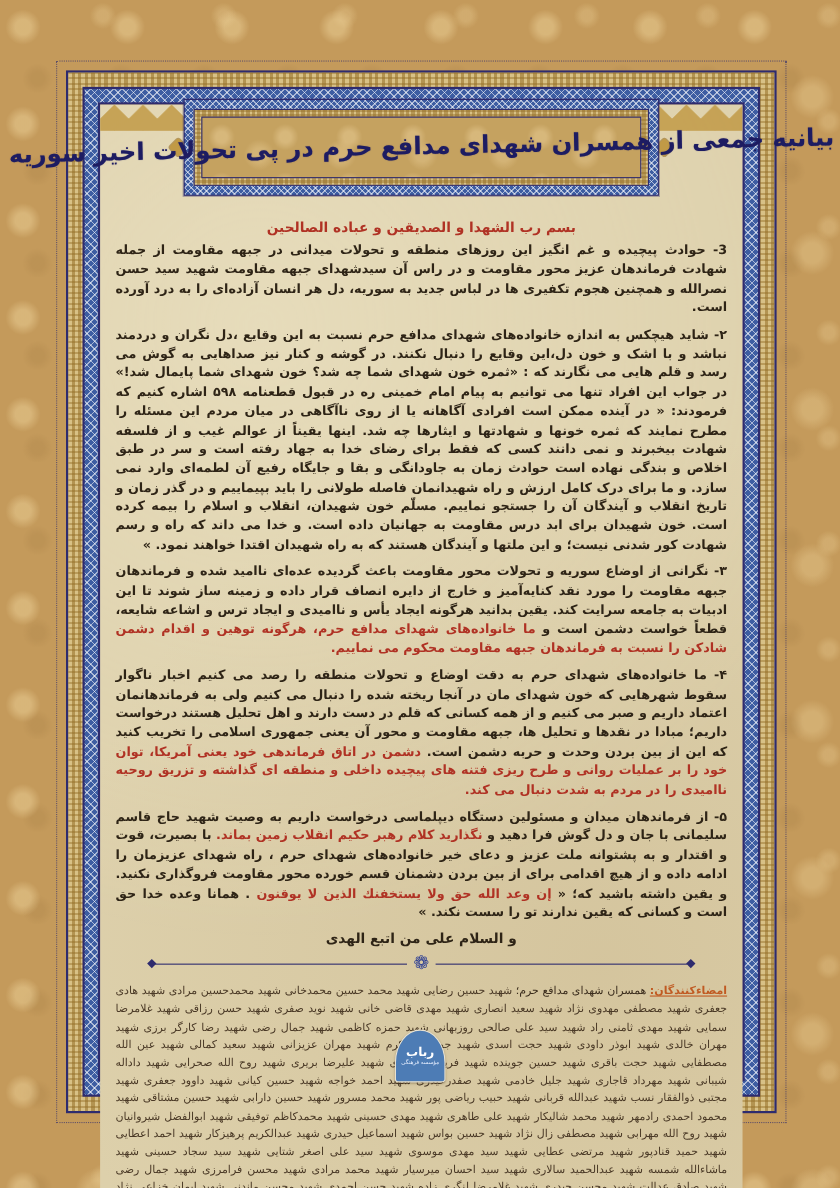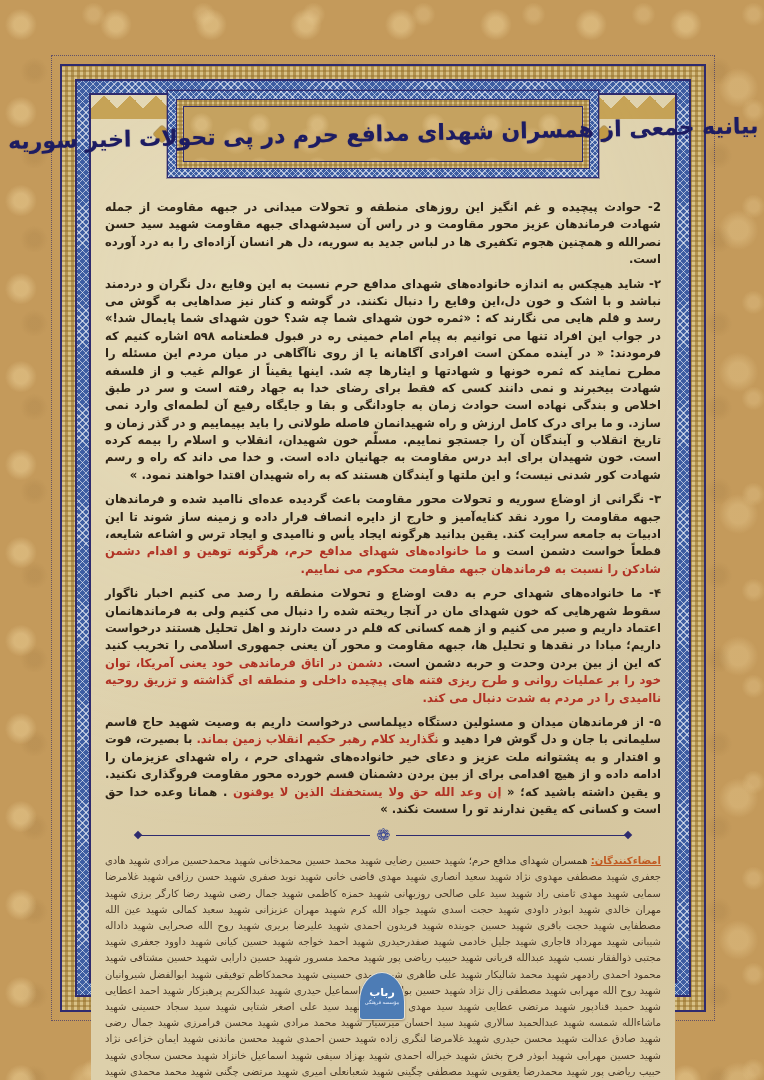--- a/index.html
+++ b/index.html
@@ -117,21 +117,21 @@
     color:#2e3f93;font-size:17px;line-height:1;margin:0 6px;flex:0 0 auto;
   }
   .signatories{
     font-size:10px;font-weight:normal;line-height:1.62;text-align:justify;color:#4a3926;
     margin:0;
   }
   .signatories .label{color:#c05a22;font-weight:bold;text-decoration:underline;}
   .signatories .intro{font-weight:normal;color:#3a2c1c;}
   
   .logo{
-    position:absolute;left:50%;top:972px;transform:translateX(-50%);
+    position:absolute;left:50%;top:936px;transform:translateX(-50%);
     width:44px;height:46px;z-index:9;
     background:#4d7cb5;border:1px solid #e8e2d2;
     border-radius:50% 50% 8% 8% / 62% 62% 6% 6%;
     box-shadow:0 1px 2px rgba(60,40,10,.4);
     display:flex;flex-direction:column;align-items:center;justify-content:center;
   }
   .logo .l1{color:#ffffff;font-size:11px;font-weight:bold;line-height:1.1;direction:rtl;}
   .logo .l2{color:#e7efff;font-size:5px;line-height:1.2;direction:rtl;white-space:nowrap;}
 </style>
 </head>
@@ -140,31 +140,33 @@
 <div class="frame">
   <div class="band band-gold">
     <div class="band band-navy">
       <div class="band band-lattice">
         <div class="band band-navy">
           <div class="page-inner">
 
             <div class="lambrequin"></div>
 
             <div class="content">
-
-              <p class="para"><span>2- حوادث پیچیده و غم انگیز این روزهای منطقه و تحولات میدانی در جبهه مقاومت از جمله شهادت فرماندهان عزیز محور مقاومت و در راس آن سیدشهدای جبهه مقاومت شهید سید حسن نصرالله و همچنین هجوم تکفیری ها در لباس جدید به سوریه، دل هر انسان آزاده‌ای را به درد آورده است.</span></p>
+              <p class="bismillah">بسم رب الشهدا و الصدیقین و عباده الصالحین</p>
+
+              <p class="para"><span>3- حوادث پیچیده و غم انگیز این روزهای منطقه و تحولات میدانی در جبهه مقاومت از جمله شهادت فرماندهان عزیز محور مقاومت و در راس آن سیدشهدای جبهه مقاومت شهید سید حسن نصرالله و همچنین هجوم تکفیری ها در لباس جدید به سوریه، دل هر انسان آزاده‌ای را به درد آورده است.</span></p>
 
               <p class="para"><span>۲- شاید هیچکس به اندازه خانواده‌های شهدای مدافع حرم نسبت به این وقایع ،دل نگران و دردمند نباشد و با اشک و خون دل،این وقایع را دنبال نکنند. در گوشه و کنار نیز صداهایی به گوش می رسد و قلم هایی می نگارند که : «ثمره خون شهدای شما چه شد؟ خون شهدای شما پایمال شد!» در جواب این افراد تنها می توانیم به پیام امام خمینی ره در قبول قطعنامه ۵۹۸ اشاره کنیم که فرمودند: « در آینده ممکن است افرادی آگاهانه یا از روی ناآگاهی در میان مردم این مسئله را مطرح نمایند که ثمره خونها و شهادتها و ایثارها چه شد. اینها یقیناً از عوالم غیب و از فلسفه شهادت بیخبرند و نمی دانند کسی که فقط برای رضای خدا به جهاد رفته است و سر در طبق اخلاص و بندگی نهاده است حوادث زمان به جاودانگی و بقا و جایگاه رفیع آن لطمه‌ای وارد نمی سازد. و ما برای درک کامل ارزش و راه شهیدانمان فاصله طولانی را باید بپیماییم و در گذر زمان و تاریخ انقلاب و آیندگان آن را جستجو نماییم. مسلّم خون شهیدان، انقلاب و اسلام را بیمه کرده است. خون شهیدان برای ابد درس مقاومت به جهانیان داده است. و خدا می داند که راه و رسم شهادت کور شدنی نیست؛ و این ملتها و آیندگان هستند که به راه شهیدان اقتدا خواهند نمود. »</span></p>
 
               <p class="para"><span>۳- نگرانی از اوضاع سوریه و تحولات محور مقاومت باعث گردیده عده‌ای ناامید شده و فرماندهان جبهه مقاومت را مورد نقد کنایه‌آمیز و خارج از دایره انصاف قرار داده و زمینه ساز شوند تا این ادبیات به جامعه سرایت کند. یقین بدانید هرگونه ایجاد یأس و ناامیدی و ایجاد ترس و اشاعه شایعه، قطعاً خواست دشمن است و </span><span class="red">ما خانواده‌های شهدای مدافع حرم، هرگونه توهین و اقدام دشمن شادکن را نسبت به فرماندهان جبهه مقاومت محکوم می نماییم.</span></p>
 
               <p class="para"><span>۴- ما خانواده‌های شهدای حرم به دقت اوضاع و تحولات منطقه را رصد می کنیم اخبار ناگوار سقوط شهرهایی که خون شهدای مان در آنجا ریخته شده را دنبال می کنیم ولی به فرماندهانمان اعتماد داریم و صبر می کنیم و از همه کسانی که قلم در دست دارند و اهل تحلیل هستند درخواست داریم؛ مبادا در نقدها و تحلیل ها، جبهه مقاومت و محور آن یعنی جمهوری اسلامی را تخریب کنید که این از بین بردن وحدت و حربه دشمن است. </span><span class="red">دشمن در اتاق فرماندهی خود یعنی آمریکا، توان خود را بر عملیات روانی و طرح ریزی فتنه های پیچیده داخلی و منطقه ای گذاشته و تزریق روحیه ناامیدی را در مردم به شدت دنبال می کند.</span></p>
 
               <p class="para"><span>۵- از فرماندهان میدان و مسئولین دستگاه دیپلماسی درخواست داریم به وصیت شهید حاج قاسم سلیمانی با جان و دل گوش فرا دهید و </span><span class="red">نگذارید کلام رهبر حکیم انقلاب زمین بماند.</span><span> با بصیرت، قوت و اقتدار و به پشتوانه ملت عزیز و دعای خیر خانواده‌های شهدای حرم ، راه شهدای عزیزمان را ادامه داده و از هیچ اقدامی برای از بین بردن دشمنان قسم خورده محور مقاومت فروگذاری نکنید. و یقین داشته باشید که؛ « </span><span class="red">إن وعد الله حق ولا یستخفنك الذین لا یوقنون</span><span> . همانا وعده خدا حق است و کسانی که یقین ندارند تو را سست نکند. »</span></p>
 
+              <p class="closing">و السلام علی من اتبع الهدی</p>
 
               <div class="divider">
                 <span class="diamond"></span>
                 <span class="line"></span>
                 <span class="rosette">❁</span>
                 <span class="line"></span>
                 <span class="diamond"></span>
               </div>
 
               <p class="signatories"><span class="label">امضاءکنندگان:</span><span class="intro"> همسران شهدای مدافع حرم؛ </span><span>شهید حسین رضایی شهید محمد حسین محمدخانی شهید محمدحسین مرادی شهید هادی جعفری شهید مصطفی مهدوی نژاد شهید سعید انصاری شهید مهدی قاضی خانی شهید نوید صفری شهید حسن رزاقی شهید غلامرضا سمایی شهید مهدی ثامنی راد شهید سید علی صالحی روزبهانی شهید حمزه کاظمی شهید جمال رضی شهید رضا کارگر برزی شهید مهران خالدی شهید ابوذر داودی شهید حجت اسدی شهید جواد الله کرم شهید مهران عزیزانی شهید سعید کمالی شهید عین الله مصطفایی شهید حجت باقری شهید حسین جوینده شهید فریدون احمدی شهید علیرضا بریری شهید روح الله صحرایی شهید داداله شیبانی شهید مهرداد قاجاری شهید جلیل خادمی شهید صفدرحیدری شهید احمد خواجه شهید حسین کیانی شهید داوود جعفری شهید مجتبی ذوالفقار نسب شهید عبدالله قربانی شهید حبیب ریاضی پور شهید محمد مسرور شهید حسین دارابی شهید حسین مشتاقی شهید محمود احمدی رادمهر شهید محمد شالیکار شهید علی طاهری شهید مهدی حسینی شهید محمدکاظم توفیقی شهید ابوالفضل شیروانیان شهید روح الله مهرابی شهید مصطفی زال نژاد شهید حسین بواس شهید اسماعیل حیدری شهید عبدالکریم پرهیزکار شهید احمد اعطایی شهید حمید قنادپور شهید مرتضی عطایی شهید سید مهدی موسوی شهید سید علی اصغر شتایی شهید سید سجاد حسینی شهید ماشاءالله شمسه شهید عبدالحمید سالاری شهید سید احسان میرسیار شهید محمد مرادی شهید محسن فرامرزی شهید جمال رضی شهید صادق عدالت شهید محسن حیدری شهید غلامرضا لنگری زاده شهید حسن احمدی شهید محسن ماندنی شهید ایمان خزاعی نژاد شهید حسین مهرابی شهید ابوذر فرح بخش شهید خیراله احمدی شهید بهزاد سیفی شهید اسماعیل خانزاد شهید محسن سجادی شهید حبیب ریاضی پور شهید محمدرضا یعقوبی شهید مصطفی چگینی شهید شعبانعلی امیری شهید مرتضی چگنی شهید محمد محمدی شهید حبیب اله قنبری شهید مهدی قره محمدی شهید مسلم نصر شهید علی زاده اکبر شهید ابوالفضل سرلک شهید قدیر سرلک شهید محسن فانوسی شهید علی جوکار شهید جهانپور شریفی شهید محسن حججی شهید ابوذر امجدیان</span></p>

